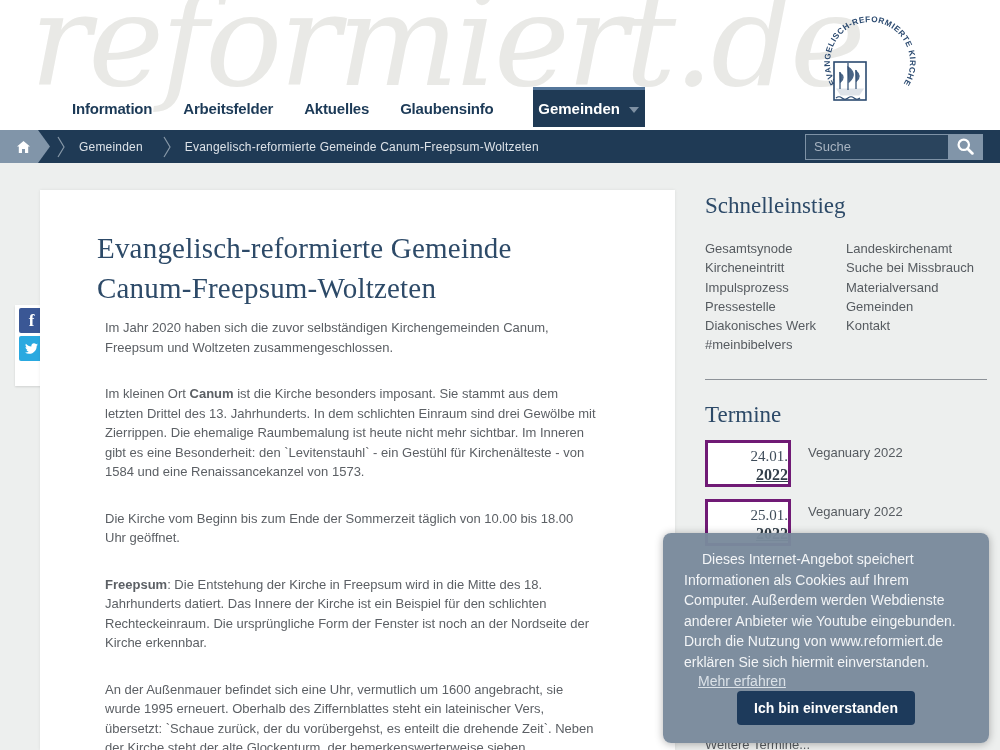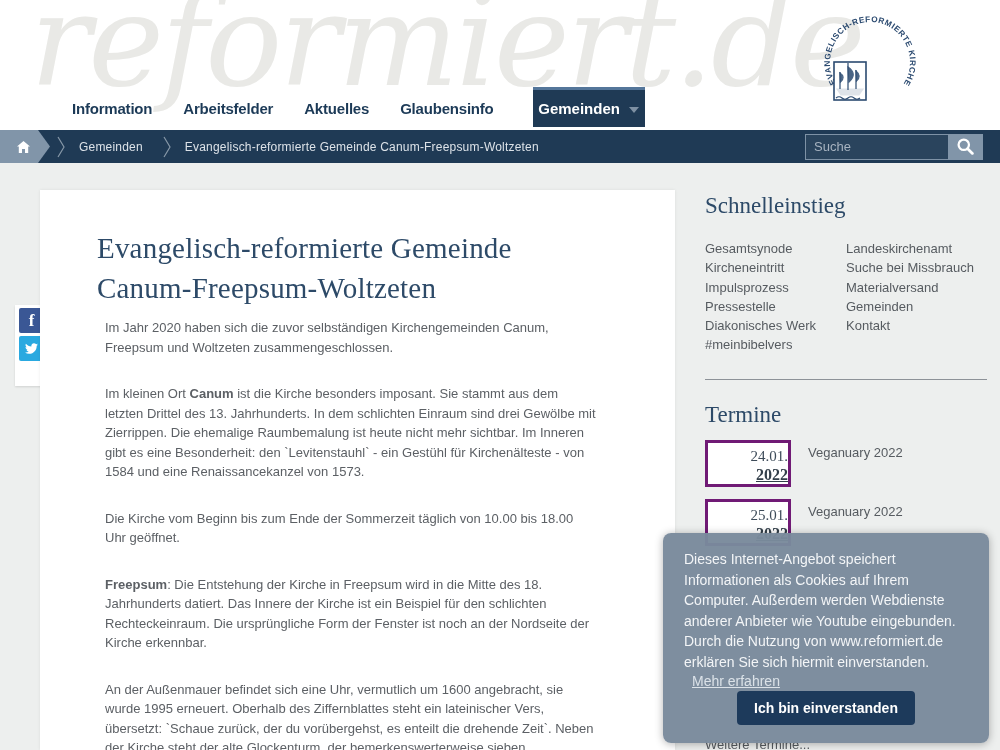--- a/index.html
+++ b/index.html
@@ -62,22 +62,22 @@
             text-align:right;padding-top:4px;}
   .date-day{font:400 15px/19px "Liberation Serif",serif;color:#3e4c5a;}
   .date-year{font:700 16px/18px "Liberation Serif",serif;color:#333f4a;text-decoration:underline;}
   .event-label{font-size:13px;color:#565b60;margin-left:17px;padding-top:5px;text-decoration:none;}
   .more-link{position:absolute;left:0;top:544px;font-size:13px;color:#565b60;text-decoration:underline;}
 
   
   .cookie{position:absolute;left:663px;top:370px;width:326px;box-sizing:border-box;
           background:rgba(122,138,156,0.97);border-radius:8px;padding:16px 21px 18px;
           box-shadow:0 1px 8px rgba(0,0,0,0.3);z-index:6;}
-  .cookie-text{font-size:14px;line-height:20.5px;color:#f3f5f7;}
-  .cookie-link{color:#dbe2e8;margin-left:8px;font-size:14px;}
+  .cookie-text{font-size:14px;line-height:20.5px;color:#f3f5f7;margin-left:18px;}
+  .cookie-link{color:#dbe2e8;margin-left:14px;font-size:14px;}
   .cookie-btn{display:block;margin:1px auto 0;background:#1d3a5b;color:#fff;font-weight:700;font-size:14px;
               border:none;border-radius:4px;padding:9px 17px;cursor:pointer;font-family:inherit;}
 </style>
 </head>
 <body>
 
 <div class="header">
   <div class="watermark">reformiert.de</div>
 
   <div class="nav">

